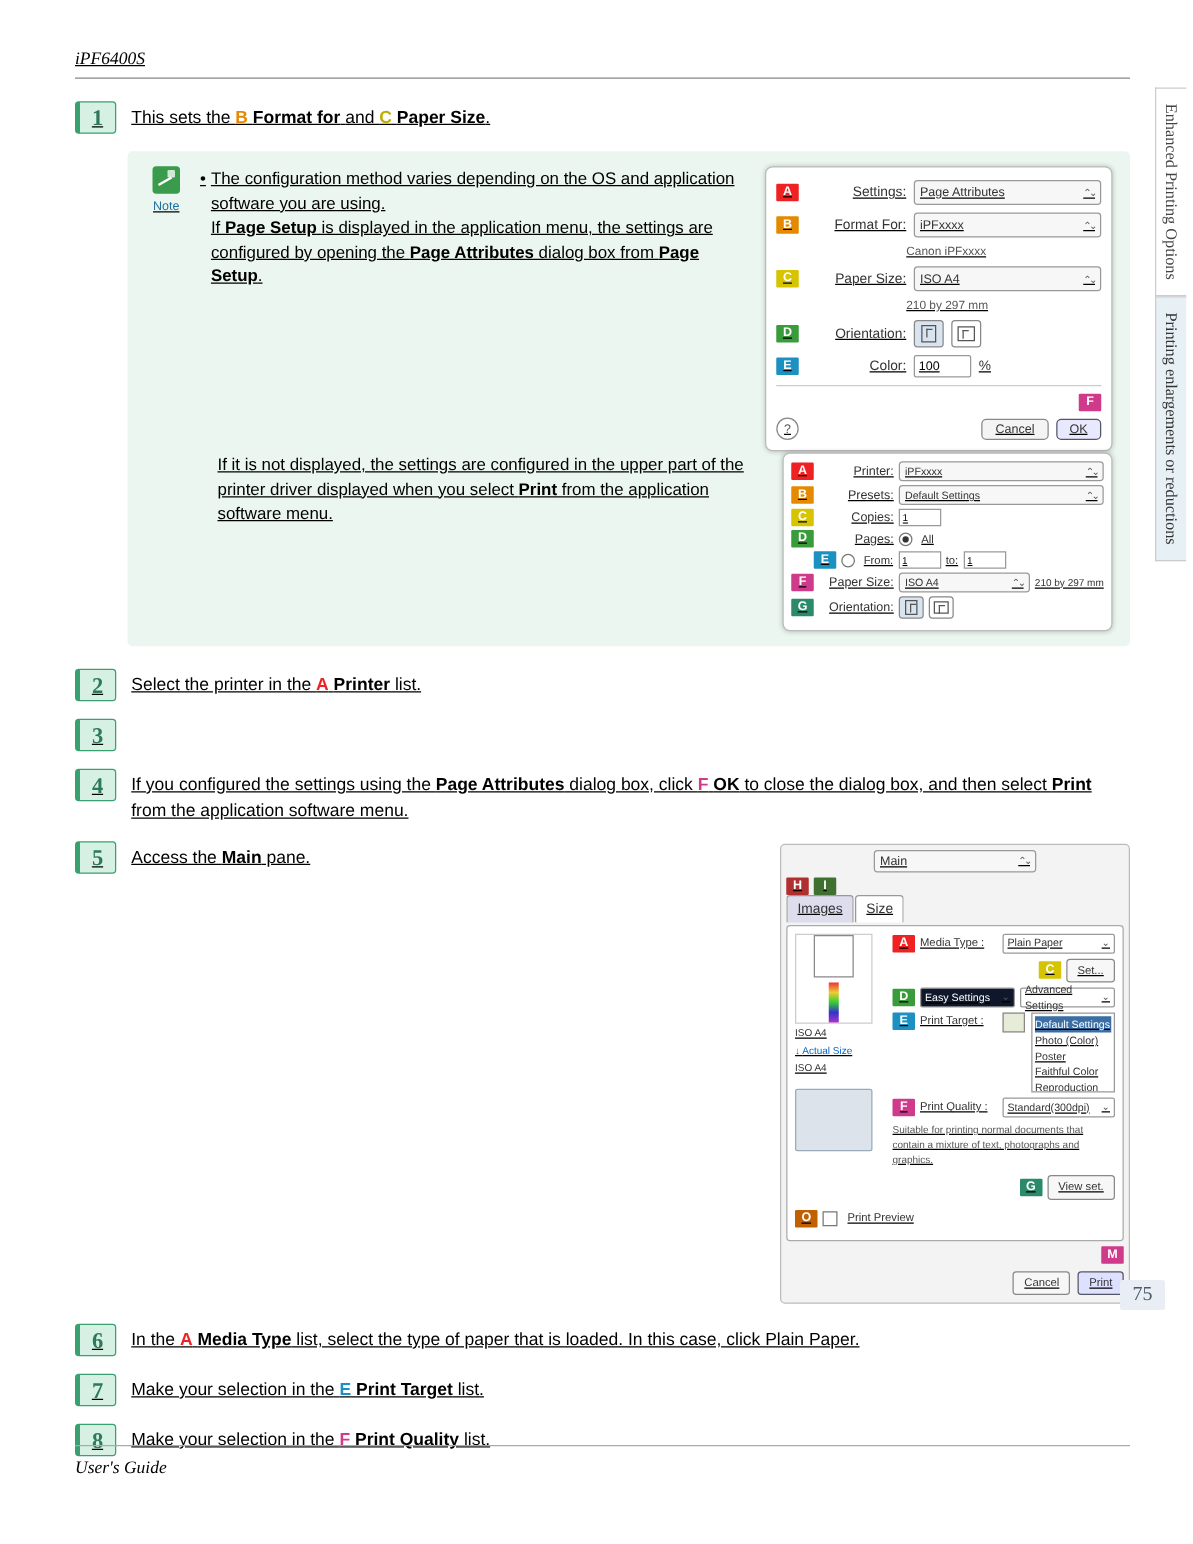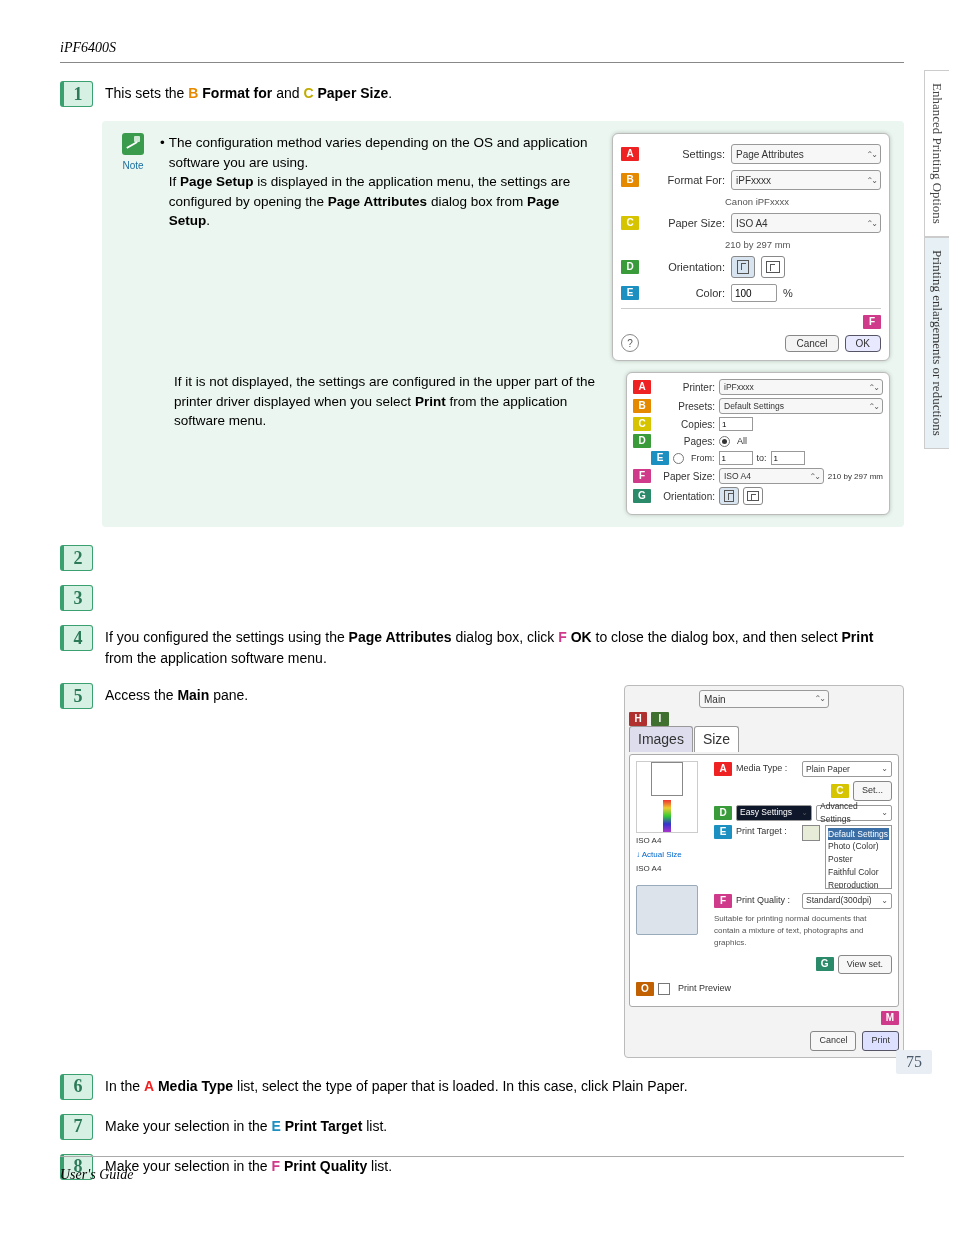--- a/index.html
+++ b/index.html
@@ -9,20 +9,21 @@
     background: #fff;
     color: #000;
     font-size: 14px;
     width: 954px;
   }
   .page {
     position: relative;
     padding: 40px 50px 17px 60px;
     box-sizing: border-box;
     min-height: 1235px;
+    text-decoration: underline;
   }
   .header-row {
     display: flex;
     justify-content: space-between;
     font-size: 14px;
     border-bottom: 1px solid #888;
     padding-bottom: 6px;
     margin-bottom: 18px;
     font-family: "Times New Roman", serif;
     font-style: italic;
@@ -146,21 +147,21 @@
 
   
   .main-pane{
     width:270px;border:1px solid #bbb;border-radius:4px;background:#f3f3f3;
     font-size:9px;color:#333;padding:4px 4px 6px 4px;
   }
   .mp-top{display:flex;align-items:center;justify-content:center;gap:4px;margin-bottom:4px;}
   .mp-top .dlg-select{flex:0 0 120px;height:16px;}
   .mp-tabs{display:flex;gap:1px;margin-bottom:2px;}
   .mp-tab{border:1px solid #999;border-bottom:none;border-radius:3px 3px 0 0;
-    padding:2px 8px;font-size:14px;background:#fff;}
+    padding:2px 8px;font-size:11px;background:#fff;}
   .mp-tab.active{background:#dde;}
   .mp-body{border:1px solid #aaa;border-radius:3px;background:#fff;padding:6px;}
   .mp-row{display:flex;align-items:center;gap:4px;margin-bottom:4px;}
   .mp-label{min-width:62px;font-size:9px;}
   .mp-select{flex:1;border:1px solid #999;border-radius:2px;height:14px;font-size:8.5px;
     display:flex;align-items:center;justify-content:space-between;padding:0 3px;background:#fff;}
   .mp-select::after{content:"⌄";font-size:8px;color:#555;}
   .mp-select.hl{background:#0f172a;color:#fff;}
   .mp-list{border:1px solid #999;height:58px;font-size:8.5px;padding:2px;overflow:hidden;}
   .mp-list div.sel{background:#3a6ea5;color:#fff;}
@@ -172,21 +173,21 @@
   .mp-printer{width:60px;height:40px;background:#dde3ea;border:1px solid #9ab;border-radius:2px;position:relative;}
   .mp-desc{font-size:8px;color:#555;margin-top:2px;}
   .mp-left{width:72px;font-size:8px;}
   .mp-sizeinfo{font-size:8px;margin:2px 0;}
   .mp-btn{border:1px solid #888;border-radius:3px;padding:2px 8px;font-size:9px;background:#f7f7f7;}
   .mp-btn.primary{background:#dde0ff;border-color:#556;}
   .mp-footer{display:flex;justify-content:flex-end;gap:6px;margin-top:6px;}
   .chk{width:10px;height:10px;border:1px solid #777;display:inline-block;vertical-align:middle;margin-right:4px;background:#fff;}
   .icon-thumb{width:16px;height:14px;border:1px solid #888;background:#e7ecd8;margin-right:2px;}
   .page-num-badge{
-    position:absolute; right:22px; top:1050px;
+    position:absolute; right:22px; top:1024px;
     background:#e8eef4; color:#4a5a6a; font-family:"Times New Roman",serif;
     font-size:16px; padding:3px 10px; border-radius:2px;
   }
   .footer-label{
     position:absolute; left:60px; bottom:52px; font-family:"Times New Roman",serif;
     font-style:italic; font-size:14px;
   }
   .footer-line{
     position:absolute; left:60px; right:50px; bottom:78px; border-top:1px solid #aaa;
   }
@@ -281,21 +282,21 @@
               <div style="text-align:right;margin-bottom:2px;"><span class="cref cF">F</span></div>
               <div class="dlg-btns">
                 <span class="mac-btn">Cancel</span>
                 <span class="mac-btn primary">OK</span>
               </div>
             </div>
           </div>
         </div>
       </div>
 
-      <div class="flex-cols" style="margin-top:11px;">
+      <div class="flex-cols" style="margin-top:1px;">
         <div class="note-text" style="flex:1;padding-left:14px;">
           <span>If it is not displayed, the settings are configured in the upper part of the printer driver displayed when you select </span><b>Print</b><span> from the application software menu.</span>
         </div>
 
         <div class="dialog small" style="width:250px;">
           <div class="dlg-row">
             <span class="cref cA">A</span>
             <span class="dlg-label">Printer:</span>
             <span class="dlg-select">iPFxxxx</span>
           </div>
@@ -340,20 +341,25 @@
                 <span class="orient-glyph land" style="width:10px;height:8px;"></span>
               </span>
           </div>
         </div>
       </div>
     </div>
   </div>
 
   <div class="step-row">
     <span class="step-num">2</span>
+    <div class="step-body">
+      <span>Select the printer in the </span>
+      <span class="inline-ref rA"><b>A</b></span>
+      <b>Printer</b><span> list.</span>
+    </div>
   </div>
 
   <div class="step-row">
     <span class="step-num">3</span>
   </div>
 
   <div class="step-row">
     <span class="step-num">4</span>
     <div class="step-body">
       <span>If you configured the settings using the </span><b>Page Attributes</b><span> dialog box, click </span>

